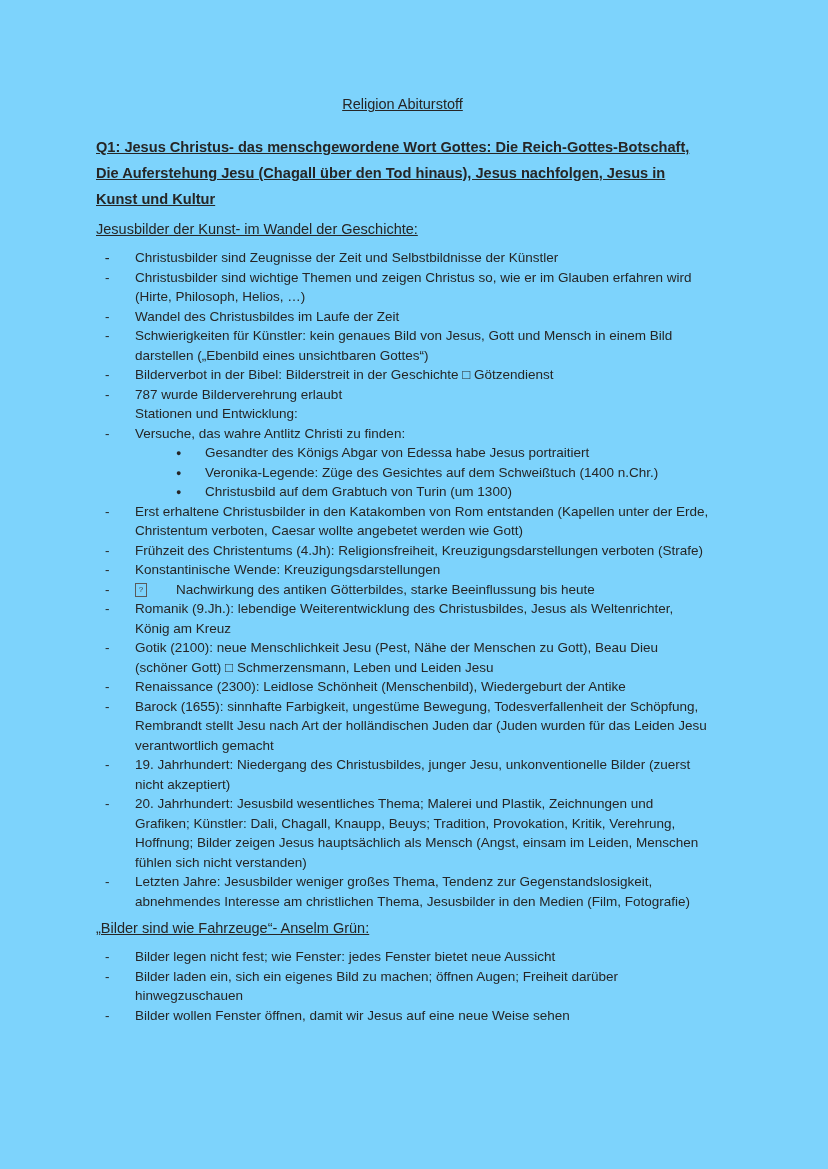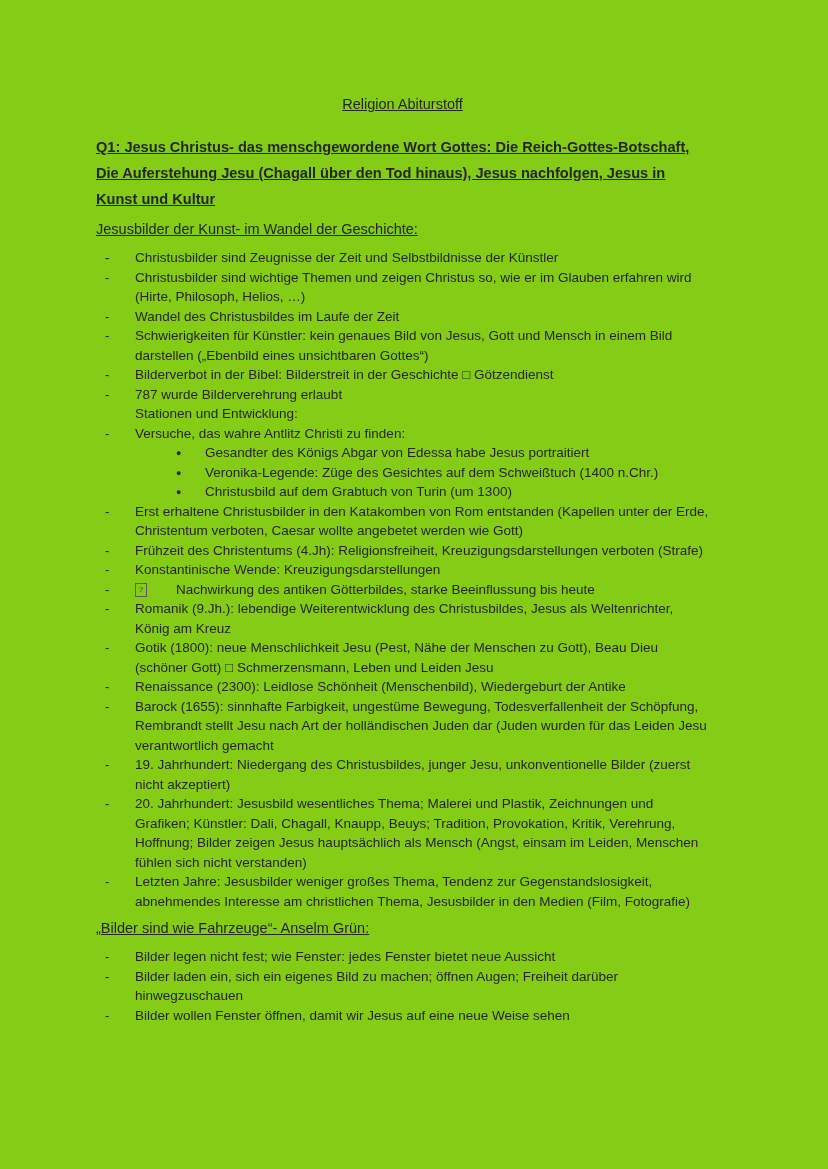--- a/index.html
+++ b/index.html
@@ -1,21 +1,21 @@
 <!DOCTYPE html>
 <html lang="de"><head>
 <meta charset="utf-8">
 <style>
   html, body { margin: 0; padding: 0; background: #ffffff; }
   .page {
     position: relative;
     width: 828px;
     height: 1169px;
     box-sizing: border-box;
-    background: #84cc16;
+    background: #7dd3fc;
     padding: 94px 119px 0 96px;
     font-family: "Liberation Sans", "DejaVu Sans", sans-serif;
     font-size: 13.5px;
     line-height: 19.5px;
     color: #262626;
     overflow: hidden;
   }
   .doc-title {
     text-align: center;
     font-size: 14.5px;
@@ -79,21 +79,21 @@
         <div class="item m-dash"><span class="marker">-</span><span class="item-text">Versuche, das wahre Antlitz Christi zu finden:</span></div>
         <div class="item m-bullet"><span class="marker">●</span><span class="item-text">Gesandter des Königs Abgar von Edessa habe Jesus portraitiert</span></div>
         <div class="item m-bullet"><span class="marker">●</span><span class="item-text">Veronika-Legende: Züge des Gesichtes auf dem Schweißtuch (1400 n.Chr.)</span></div>
         <div class="item m-bullet"><span class="marker">●</span><span class="item-text">Christusbild auf dem Grabtuch von Turin (um 1300)</span></div>
         <div class="item m-dash"><span class="marker">-</span><span class="item-text">Erst erhaltene Christusbilder in den Katakomben von Rom entstanden (Kapellen unter der Erde, Christentum verboten, Caesar wollte angebetet werden wie Gott)</span></div>
         <div class="item m-dash"><span class="marker">-</span><span class="item-text">Frühzeit des Christentums (4.Jh): Religionsfreiheit, Kreuzigungsdarstellungen verboten (Strafe)</span></div>
         <div class="item m-dash"><span class="marker">-</span><span class="item-text">Konstantinische Wende: Kreuzigungsdarstellungen</span></div>
         <div class="item m-dash"><span class="marker">-</span></div>
         <div class="item m-box"><span class="marker">?</span><span class="item-text">Nachwirkung des antiken Götterbildes, starke Beeinflussung bis heute</span></div>
         <div class="item m-dash"><span class="marker">-</span><span class="item-text">Romanik (9.Jh.): lebendige Weiterentwicklung des Christusbildes, Jesus als Weltenrichter, König am Kreuz</span></div>
-        <div class="item m-dash"><span class="marker">-</span><span class="item-text">Gotik (1800): neue Menschlichkeit Jesu (Pest, Nähe der Menschen zu Gott), Beau Dieu (schöner Gott) □ Schmerzensmann, Leben und Leiden Jesu</span></div>
+        <div class="item m-dash"><span class="marker">-</span><span class="item-text">Gotik (2100): neue Menschlichkeit Jesu (Pest, Nähe der Menschen zu Gott), Beau Dieu (schöner Gott) □ Schmerzensmann, Leben und Leiden Jesu</span></div>
         <div class="item m-dash"><span class="marker">-</span><span class="item-text">Renaissance (2300): Leidlose Schönheit (Menschenbild), Wiedergeburt der Antike</span></div>
         <div class="item m-dash"><span class="marker">-</span><span class="item-text">Barock (1655): sinnhafte Farbigkeit, ungestüme Bewegung, Todesverfallenheit der Schöpfung, Rembrandt stellt Jesu nach Art der holländischen Juden dar (Juden wurden für das Leiden Jesu verantwortlich gemacht</span></div>
         <div class="item m-dash"><span class="marker">-</span><span class="item-text">19. Jahrhundert: Niedergang des Christusbildes, junger Jesu, unkonventionelle Bilder (zuerst nicht akzeptiert)</span></div>
         <div class="item m-dash"><span class="marker">-</span><span class="item-text">20. Jahrhundert: Jesusbild wesentliches Thema; Malerei und Plastik, Zeichnungen und Grafiken; Künstler: Dali, Chagall, Knaupp, Beuys; Tradition, Provokation, Kritik, Verehrung, Hoffnung; Bilder zeigen Jesus hauptsächlich als Mensch (Angst, einsam im Leiden, Menschen fühlen sich nicht verstanden)</span></div>
         <div class="item m-dash"><span class="marker">-</span><span class="item-text">Letzten Jahre: Jesusbilder weniger großes Thema, Tendenz zur Gegenstandslosigkeit, abnehmendes Interesse am christlichen Thema, Jesusbilder in den Medien (Film, Fotografie)</span></div>
       </div>
       <div class="section-heading">„Bilder sind wie Fahrzeuge“- Anselm Grün:</div>
       <div class="list">
         <div class="item m-dash"><span class="marker">-</span><span class="item-text">Bilder legen nicht fest; wie Fenster: jedes Fenster bietet neue Aussicht</span></div>
         <div class="item m-dash"><span class="marker">-</span><span class="item-text">Bilder laden ein, sich ein eigenes Bild zu machen; öffnen Augen; Freiheit darüber hinwegzuschauen</span></div>

